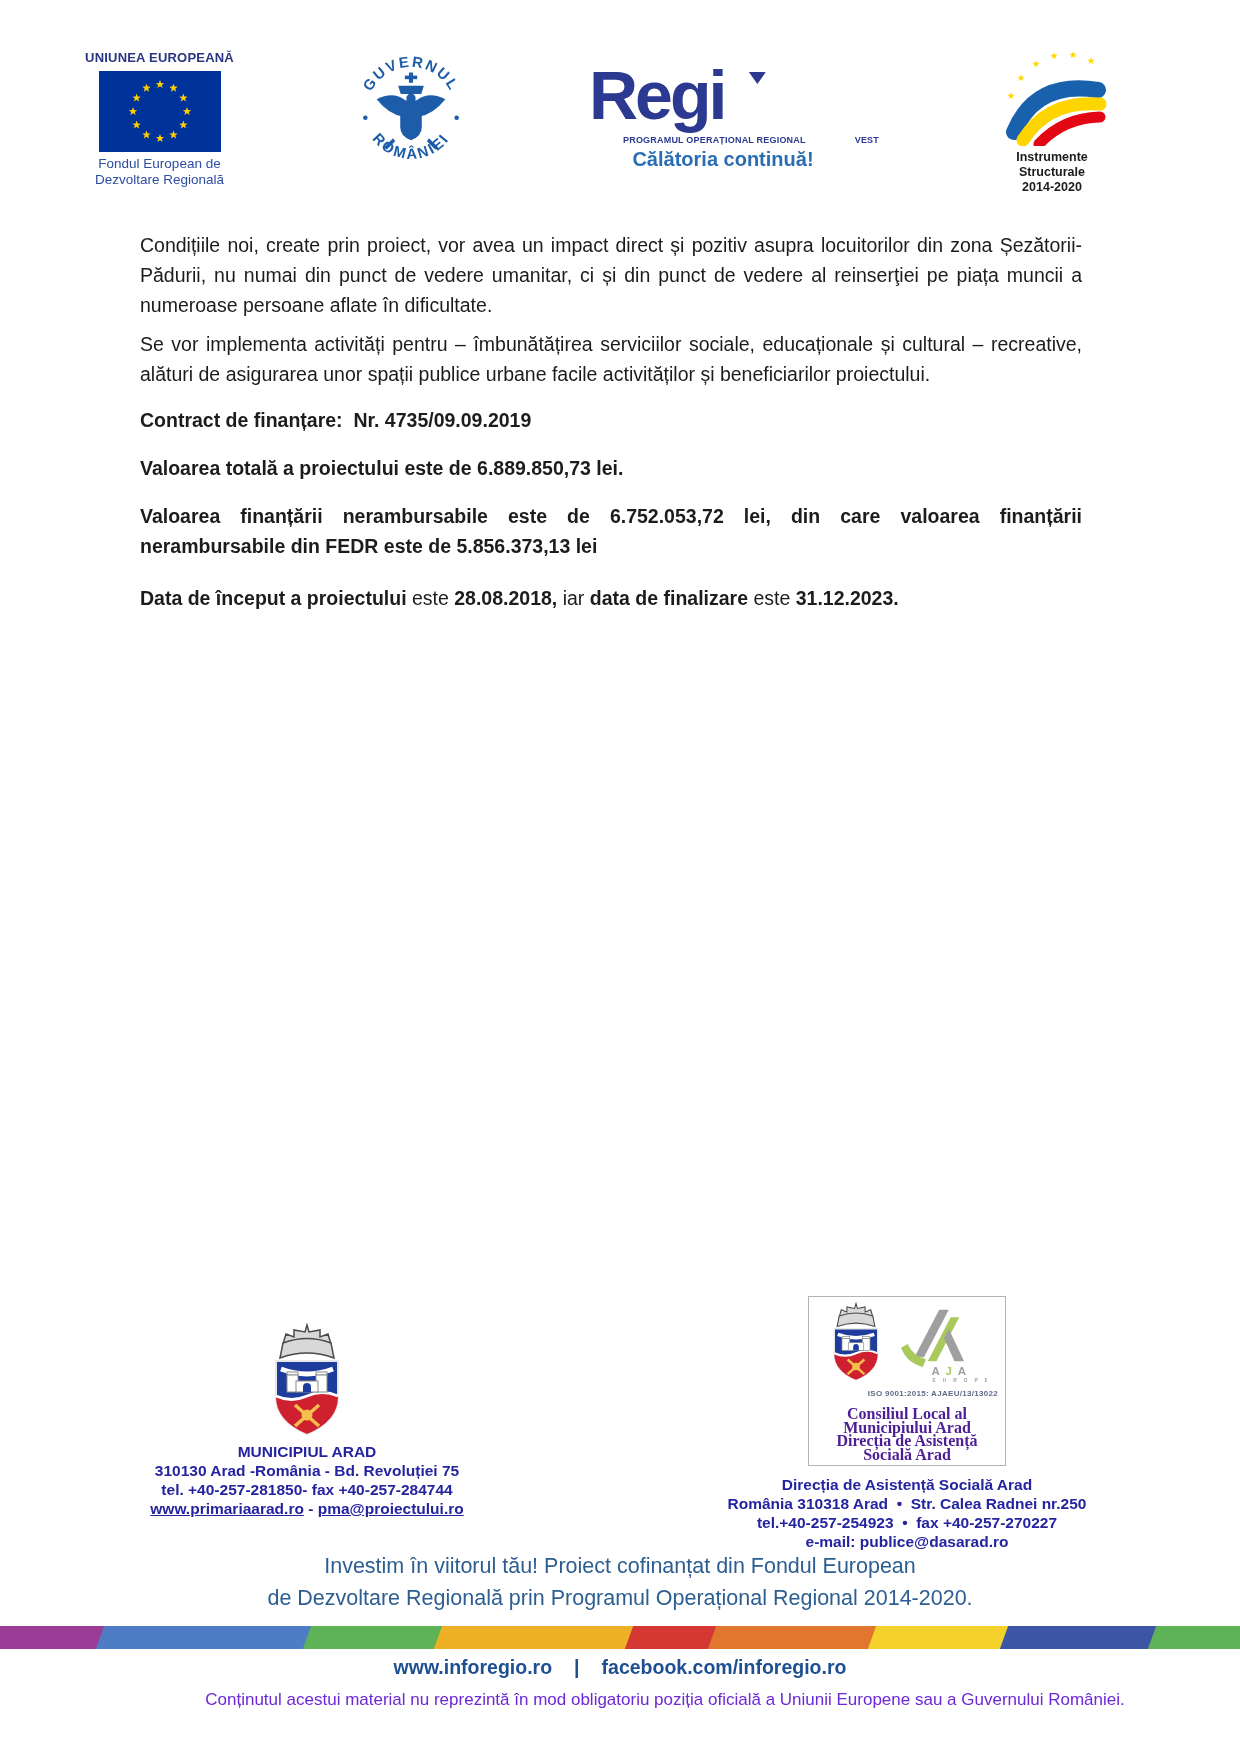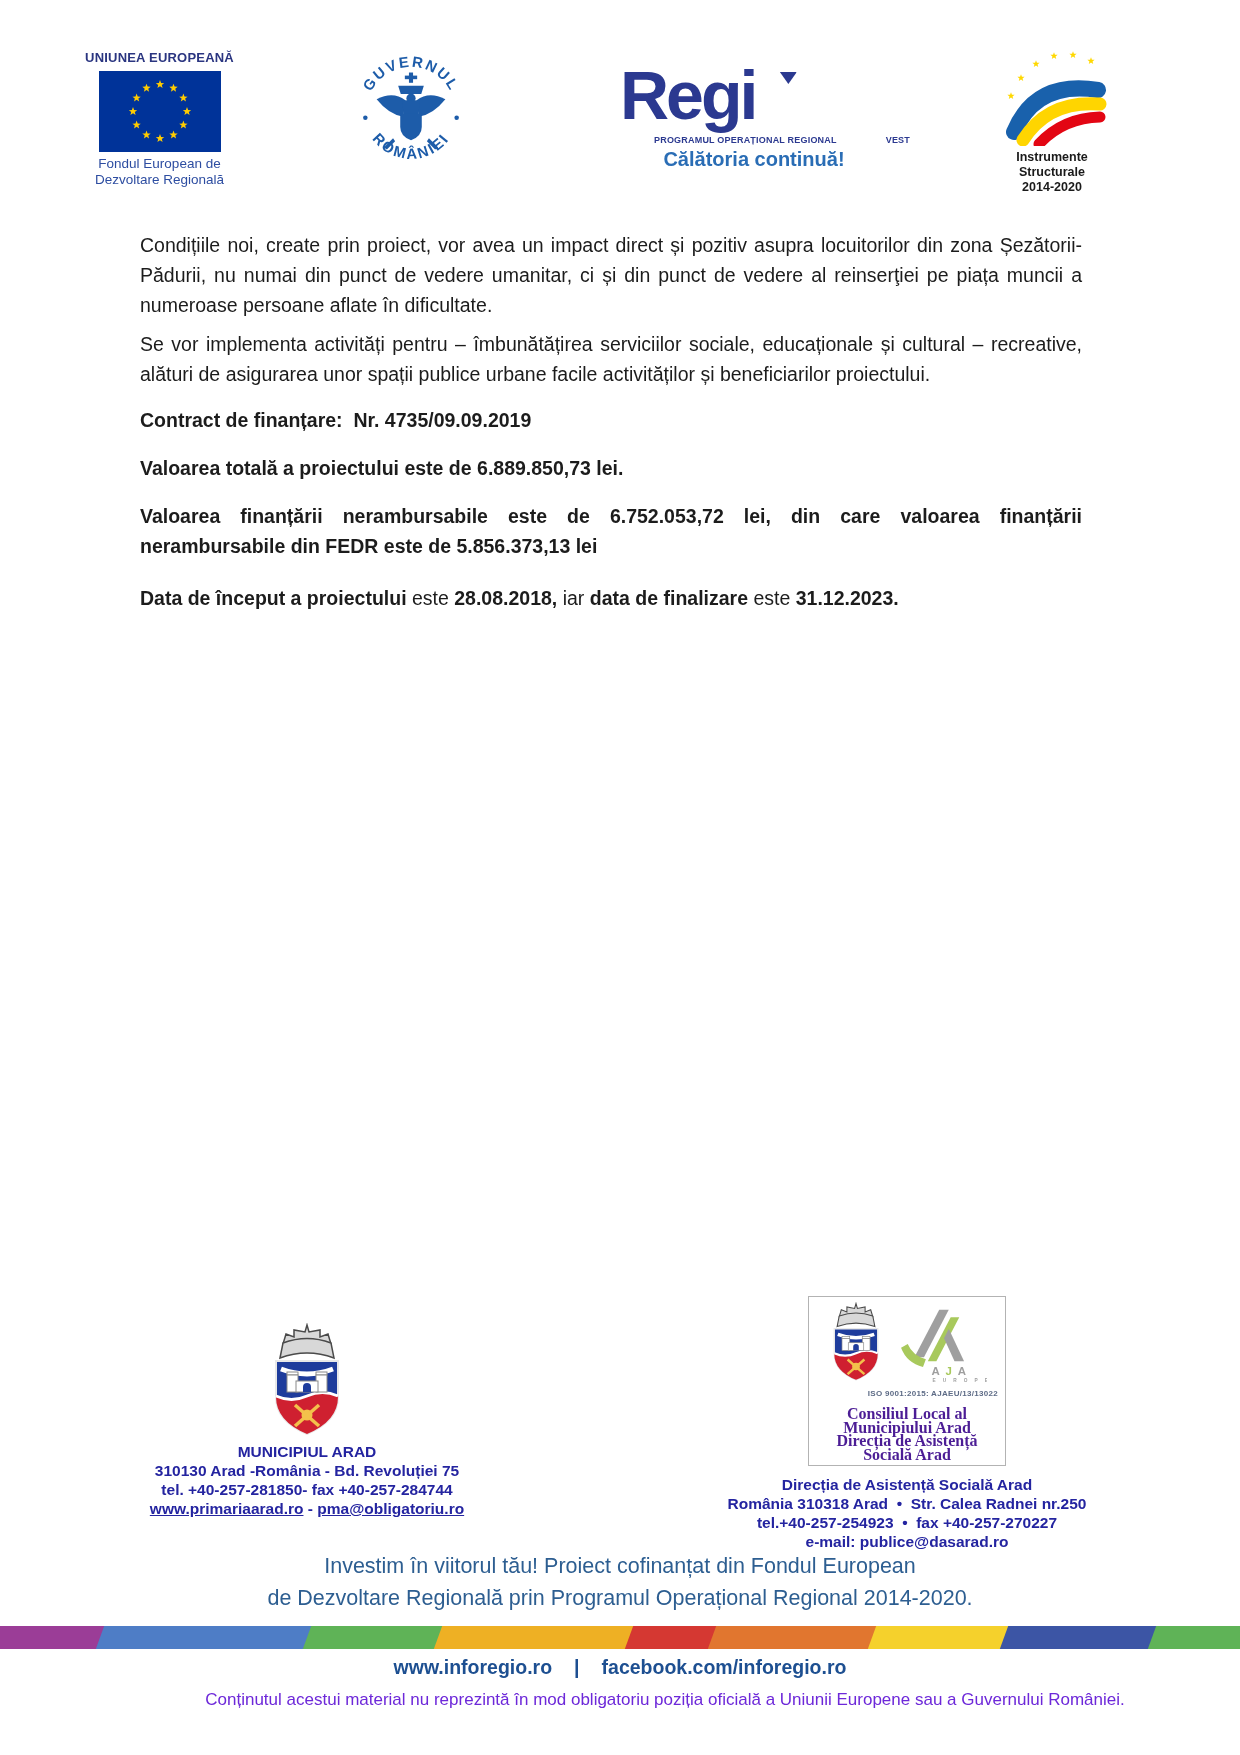--- a/index.html
+++ b/index.html
@@ -7,21 +7,21 @@
     position:relative; width:1240px; height:1755px; margin:0 auto;
     background:#ffffff; overflow:hidden;
     font-family:"Liberation Sans", sans-serif; color:#1c1c1c;
   }
   
   .eu-logo { position:absolute; left:82px; top:50px; width:155px; text-align:center; }
   .eu-title { font-size:13px; font-weight:bold; color:#2a3580; letter-spacing:.2px; }
   .eu-logo svg { display:block; margin:6px auto 4px; }
   .eu-sub { font-size:13.5px; line-height:16px; color:#2d4da1; }
   .gov-logo { position:absolute; left:352px; top:52px; }
-  .regio-logo { position:absolute; left:620px; top:56px; width:268px; }
+  .regio-logo { position:absolute; left:589px; top:56px; width:268px; }
   .regio-row { display:flex; align-items:flex-start; }
   .regio-word { font-size:68px; font-weight:bold; letter-spacing:-3px; line-height:78px; color:#2b3990; }
   .regio-o { position:relative; width:58px; height:58px; margin:16px 0 0 4px; }
   .regio-ring { width:58px; height:58px; border-radius:50%;
     background:conic-gradient(from 15deg, #2b3990 0deg 40deg, #0072bc 40deg 85deg,
       #27aae1 85deg 125deg, #00a651 125deg 165deg, #ffcb05 165deg 205deg,
       #f7941e 205deg 250deg, #ed1c24 250deg 300deg, #92278f 300deg 345deg, #ffffff 345deg 360deg); }
   .regio-o::after { content:""; position:absolute; inset:15px; background:#fff; border-radius:50%; z-index:1; }
   .regio-notch { position:absolute; top:-1px; left:50%; transform:translateX(-50%);
     width:26px; height:17px; background:#fff; clip-path:polygon(0 0,100% 0,50% 100%); z-index:2; }
@@ -204,21 +204,21 @@
     <p class="dates"><b>Data de început a proiectului</b> <span>este</span> <b>28.08.2018,</b> <span>iar</span> <b>data de finalizare</b> <span>este</span> <b>31.12.2023.</b></p>
   </div>
 
   <div class="f-left">
     <svg width="80" height="114">
         <use href="#arad-coat"></use>
       </svg>
     <div class="ln1">MUNICIPIUL ARAD</div>
     <div>310130 Arad -România - Bd. Revoluției 75</div>
     <div>tel. +40-257-281850- fax +40-257-284744</div>
-    <div><a>www.primariaarad.ro</a> <span class="nounder">-</span> <a>pma@obligatoriu.ro</a></div>
+    <div><a>www.primariaarad.ro</a> <span class="nounder">-</span> <a>pma@proiectului.ro</a></div>
   </div>
 
   <div class="f-right">
     <div class="das-box">
       <div class="das-box-logos">
         <svg width="56" height="80">
             <use href="#arad-coat"></use>
           </svg>
         <svg width="86" height="84" viewBox="0 0 86 88">
           <path d="M12,58 L38,8 L48,8 L22,58 Z" fill="#9f9f9f"></path>

